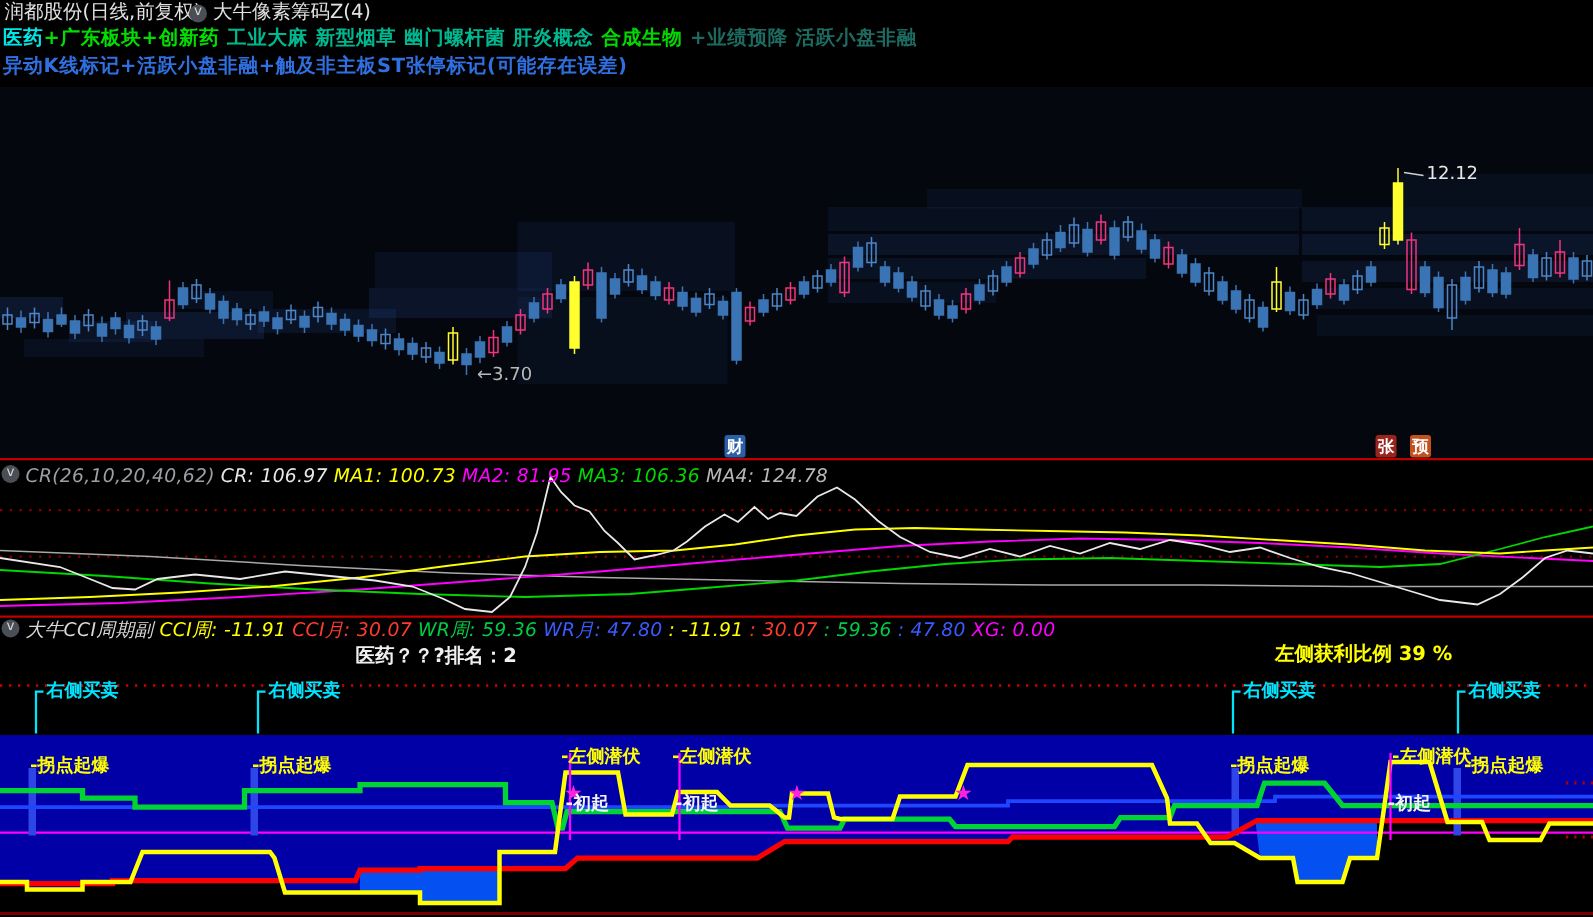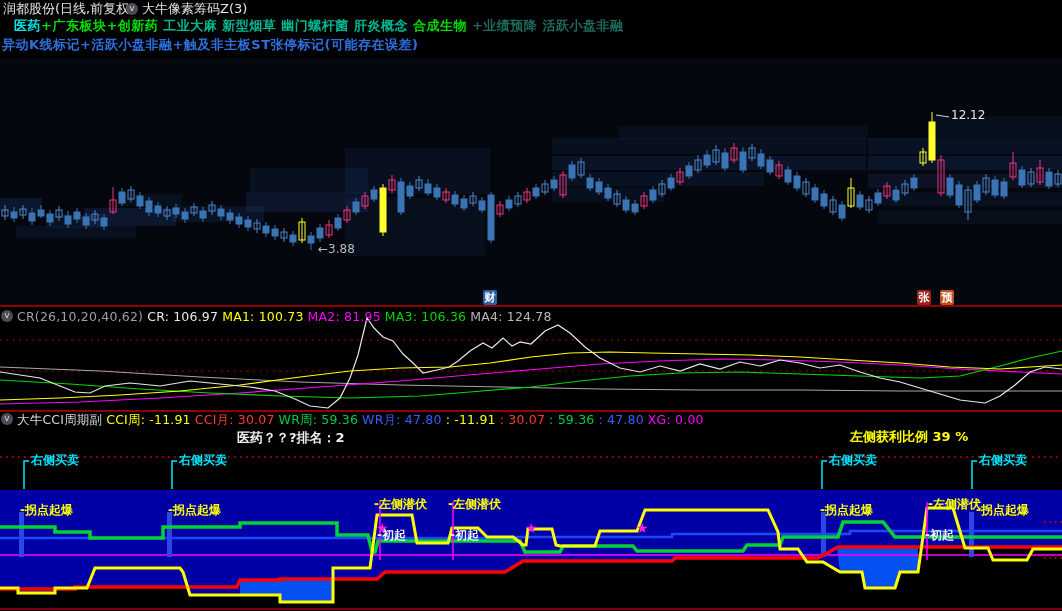--- a/index.html
+++ b/index.html
@@ -7,21 +7,21 @@
        font-family:"DejaVu Sans","Liberation Sans",sans-serif;}
   #gfx{position:absolute;left:0;top:0;}
   .txt{position:absolute;white-space:nowrap;line-height:1.15;}
   .title{color:#e2e2e2;font-size:13px;top:2px;}
   .concept-line{font-size:13px;font-weight:bold;letter-spacing:.5px;}
   .badge{position:absolute;width:14px;height:15px;color:#fff;font-size:11px;line-height:15px;
          text-align:center;border-radius:2px;font-weight:bold;}
   .chev{position:absolute;width:12px;height:12px;border-radius:50%;background:#4a4f55;color:#d6d6d6;
         font-size:9px;line-height:11px;text-align:center;cursor:pointer;}
   .hdr{font-size:12.5px;letter-spacing:.2px;}
-  .hdr span{margin-right:4px;}
+  .hdr span{margin-right:4px;font-style:italic;}
   .price-lbl{font-size:12px;}
   .sig{font-size:12px;font-weight:bold;}
   .cn-sub{font-size:13px;font-weight:bold;color:#f0f0f0;text-align:center;}
   .cn-right{font-size:13px;font-weight:bold;color:#ffff00;}
 </style>
 </head>
 <body>
 
 <div id="app">
   <svg id="gfx" width="1062" height="611">
@@ -552,26 +552,26 @@
       <polyline points="977,461 972,461 972,489" fill="none" stroke="#00E5FF" stroke-width="1.5"></polyline>
       <text x="376" y="533" fill="#FF22DD" font-size="14">★</text>
       <text x="525" y="533" fill="#FF22DD" font-size="14">★</text>
       <text x="636" y="533" fill="#FF22DD" font-size="14">★</text>
       <polyline points="1044,522 1062,522" fill="none" stroke="#B00000" stroke-width="2" stroke-dasharray="1.5 4"></polyline>
       <polyline points="1044,558 1062,558" fill="none" stroke="#B00000" stroke-width="2" stroke-dasharray="1.5 4"></polyline>
     </svg>
 
   <div class="txt title" style="left:3px;">润都股份(日线,前复权)</div>
   <div class="chev" style="left:126px;top:3px;">v</div>
-  <div class="txt title" style="left:142px;">大牛像素筹码Z(3)</div>
-
-  <div class="txt concept-line" style="left:14px;top:19px;text-align:center;" id="concept1"><span style="color: rgb(0, 229, 229);">医药</span><span style="color: rgb(0, 223, 0);">+广东板块+创新药</span><span style="color: rgb(0, 184, 144);"> 工业大麻 新型烟草 幽门螺杆菌 肝炎概念</span><span style="color: rgb(0, 216, 0);"> 合成生物</span><span style="color: rgb(29, 106, 96);"> +业绩预降 活跃小盘非融</span></div>
+  <div class="txt title" style="left:142px;">大牛像素筹码Z(4)</div>
+
+  <div class="txt concept-line" style="left:2px;top:19px;text-align:center;" id="concept1"><span style="color: rgb(0, 229, 229);">医药</span><span style="color: rgb(0, 223, 0);">+广东板块+创新药</span><span style="color: rgb(0, 184, 144);"> 工业大麻 新型烟草 幽门螺杆菌 肝炎概念</span><span style="color: rgb(0, 216, 0);"> 合成生物</span><span style="color: rgb(29, 106, 96);"> +业绩预降 活跃小盘非融</span></div>
   <div class="txt concept-line" style="left: 2px; top: 38px; color: rgb(47, 111, 224);" id="concept2">异动K线标记+活跃小盘非融+触及非主板ST张停标记(可能存在误差)</div>
 
-  <div class="txt price-lbl" style="left:318px;top:243px;color:#b9b9b9;">←3.88</div>
+  <div class="txt price-lbl" style="left:318px;top:243px;color:#b9b9b9;">←3.70</div>
   <div class="txt price-lbl" style="left:951px;top:109px;color:#e8e8e8;">12.12</div>
 
   <div class="badge" style="left:483px;top:290px;background:#2B5FA8;">财</div>
   <div class="badge" style="left:917px;top:290px;background:#99241D;">张</div>
   <div class="badge" style="left:940px;top:290px;background:#C2511F;">预</div>
 
   <div class="chev" style="left:1px;top:310px;">v</div>
   <div class="txt hdr" style="left:17px;top:310px;" id="cr-header"><span style="color: rgb(154, 160, 166);">CR(26,10,20,40,62)</span><span style="color: rgb(232, 232, 232);">CR: 106.97</span><span style="color: rgb(255, 255, 0);">MA1: 100.73</span><span style="color: rgb(255, 0, 255);">MA2: 81.95</span><span style="color: rgb(0, 216, 0);">MA3: 106.36</span><span style="color: rgb(184, 184, 184);">MA4: 124.78</span></div>
 
   <div class="chev" style="left:1px;top:413px;">v</div>

